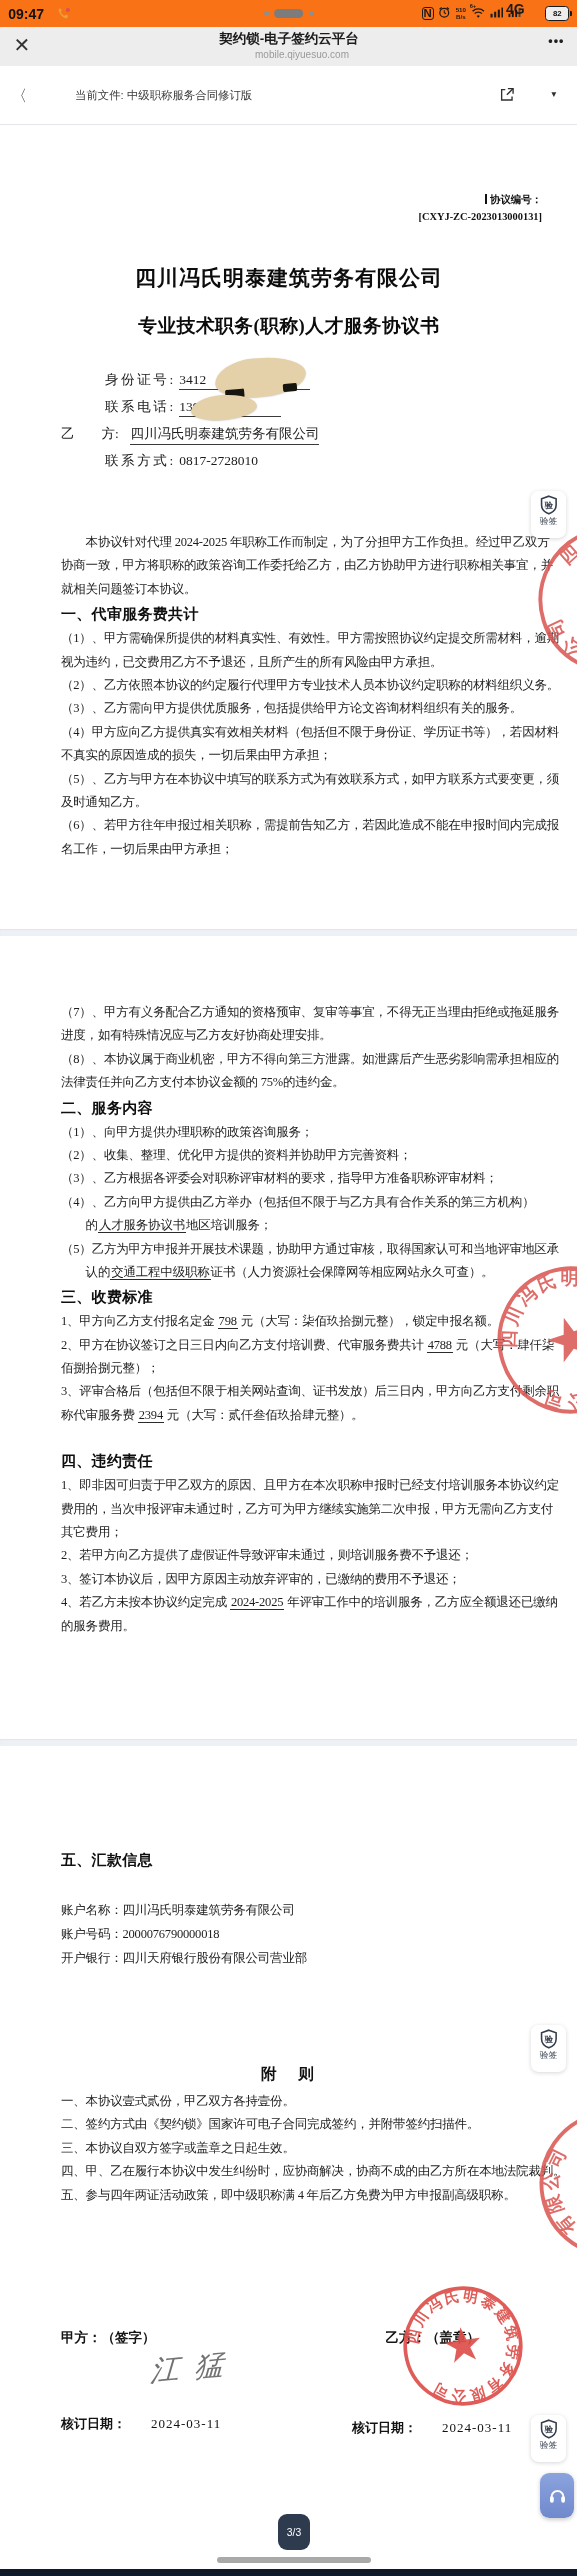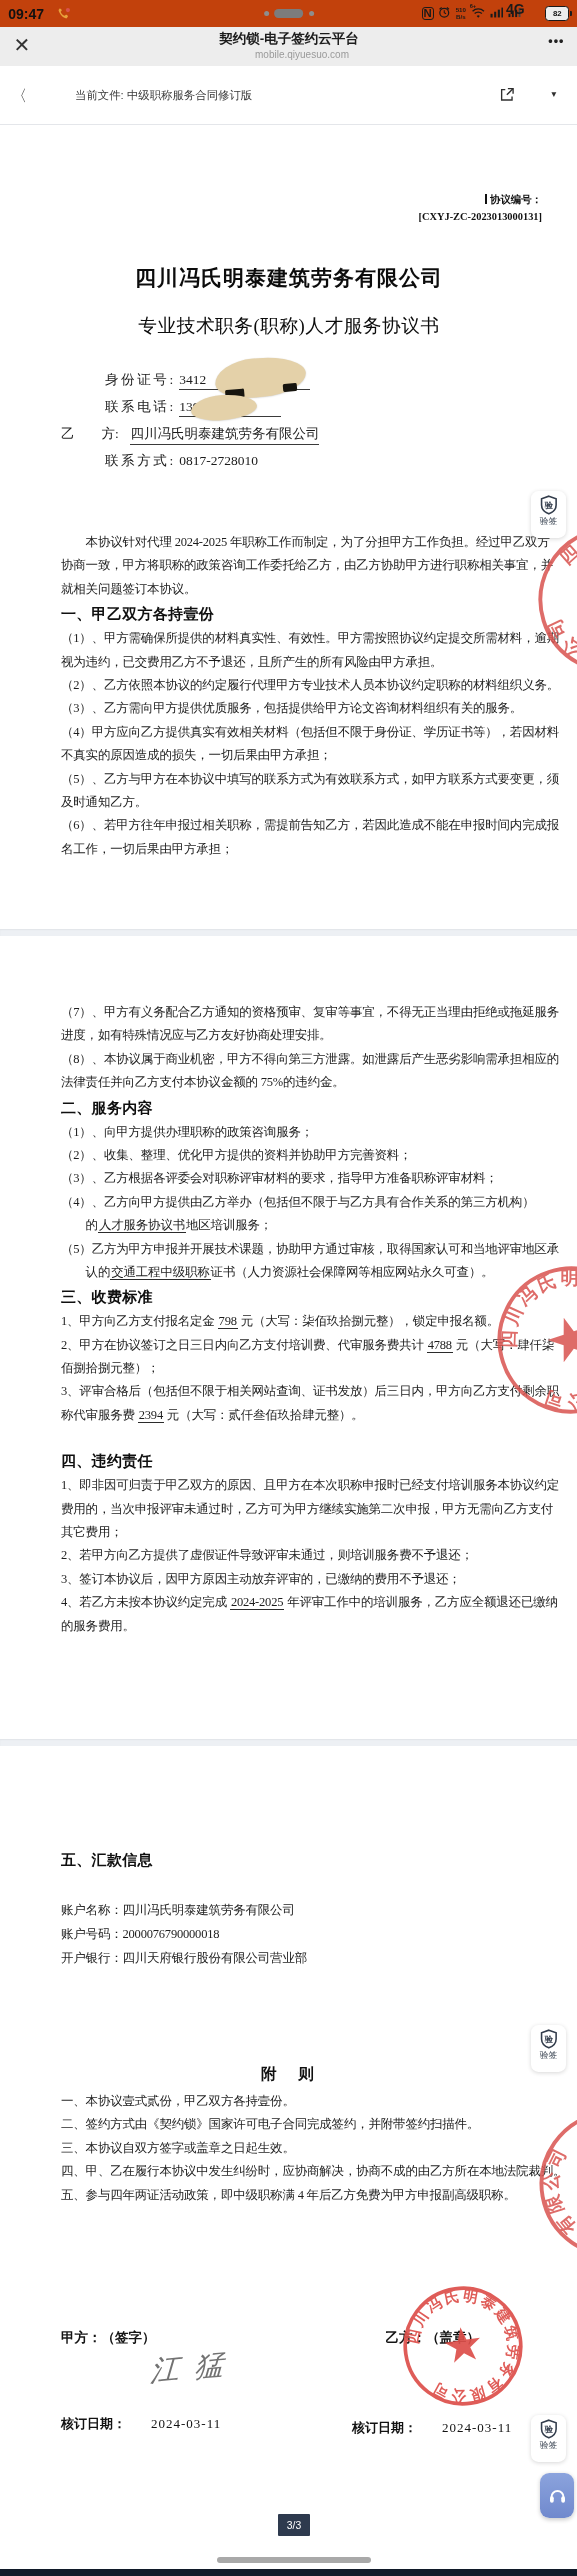--- a/index.html
+++ b/index.html
@@ -1,19 +1,19 @@
 <!DOCTYPE html>
 <html style="font-size:8.3px"><head>
 <meta charset="utf-8">
 <style>
   html,body{margin:0;padding:0;background:#fff;}
   #screen{position:relative;width:578px;height:2576px;overflow:hidden;background:#fff;
           font-family:"Liberation Sans","DejaVu Sans",sans-serif;}
   
-  #statusbar{position:absolute;top:0;left:0;width:100%;height:27px;background:#c2410c;z-index:40;text-decoration:underline;}
+  #statusbar{position:absolute;top:0;left:0;width:100%;height:27px;background:#f97316;z-index:40;text-decoration:underline;}
   .sb-time{position:absolute;left:8.3px;top:5.7px;font-size:14px;font-weight:700;color:#111;}
   .sb-phone{position:absolute;left:57px;top:7.3px;}
   .sb-cam{position:absolute;left:50%;top:9.3px;transform:translateX(-50%);display:flex;align-items:center;gap:5.2px;}
   .sb-dot{width:5.2px;height:5.2px;border-radius:50%;background:#8e8e8e;}
   .sb-pill{width:29px;height:8.3px;border-radius:4.2px;background:#7c7c7c;}
   .sb-right{position:absolute;right:6.2px;top:4.2px;display:flex;align-items:center;gap:4.7px;height:18.7px;color:#1a1a1a;}
   .sb-nfc{font-size:11.4px;font-weight:700;border:1.3px solid #1a1a1a;border-radius:3.1px;line-height:10.4px;padding:0 1px;}
   .sb-speed{font-size:6.2px;font-weight:700;line-height:6.2px;text-align:center;}
   .sb-4g{font-size:14px;font-weight:700;}
   .batt{display:flex;align-items:center;}
@@ -34,21 +34,21 @@
   
   .doc,.doc *{font-family:"Liberation Serif","DejaVu Serif",serif;}
   .page{position:absolute;left:0;width:578px;background:#fff;}
   .pbreak{position:absolute;left:0;width:578px;height:7.3px;background:#edf0f4;box-shadow:inset 0 1px 1.6px rgba(0,0,0,.05);z-index:5;}
   .dl{white-space:nowrap;line-height:23.4px;height:23.4px;font-size:12.5px;color:#1d1d1d;letter-spacing:-0.2px;}
   .u{border-bottom:0.8px solid #2b2b2b;padding:0 1px;}
   .sech{font-size:15px;font-weight:700;color:#0f0f0f;line-height:26px;letter-spacing:0.3px;}
   .proto{position:absolute;top:65px;right:36px;text-align:right;font-size:10.4px;font-weight:700;color:#111;line-height:17px;}
   .proto .bar{display:inline-block;width:2.6px;height:10px;background:#111;margin-right:2.6px;vertical-align:-1px;}
   .h-company{position:absolute;top:138px;width:100%;text-align:center;font-size:21px;font-weight:700;color:#0c0c0c;letter-spacing:1px;}
-  .h-doctitle{position:absolute;top:187px;width:100%;text-align:center;font-size:18.7px;font-weight:400;color:#0c0c0c;letter-spacing:0.5px;}
+  .h-doctitle{position:absolute;top:187px;width:100%;text-align:center;font-size:18.7px;font-weight:700;color:#0c0c0c;letter-spacing:0.5px;}
   .parties{position:absolute;top:245px;left:61px;}
   .prow{position:relative;height:27px;font-size:13.5px;color:#1b1b1b;white-space:nowrap;}
   .plabel{display:inline-block;min-width:66px;}
   .plabel.sp{letter-spacing:2.6px;margin-left:44px;}
   .val-u{border-bottom:0.8px solid #3a3a3a;display:inline-block;padding-bottom:0.5px;}
   .w1{min-width:45px;} .w2{min-width:131px;} .w3{min-width:102px;}
   .blob{position:absolute;background:#e4d1a9;box-shadow:0 0.5px 1.6px rgba(0,0,0,.18);z-index:3;}
   .blob1{left:154px;top:-13.5px;width:91px;height:39px;border-radius:46% 54% 52% 48%/62% 50% 56% 44%;transform:rotate(-5deg);}
   .blob1::before{content:"";position:absolute;left:9.3px;bottom:1px;width:18.7px;height:9.3px;background:#17150f;border-radius:1.6px;}
   .blob1::after{content:"";position:absolute;right:10.4px;bottom:3.1px;width:13.5px;height:8.3px;background:#17150f;border-radius:1.6px;}
@@ -65,21 +65,21 @@
   .dates .dlabel{font-weight:700;}
   .dates .dval{letter-spacing:1px;margin-left:25px;}
   .dates .right{position:absolute;left:291px;top:4.2px;}
   
   .seal{position:absolute;z-index:20;pointer-events:none;}
   .verify-btn{position:absolute;left:531px;width:35px;height:47px;background:#fff;border-radius:7.3px;
               box-shadow:0 1px 4.2px rgba(0,0,0,.16);z-index:30;display:flex;flex-direction:column;align-items:center;padding-top:4.2px;box-sizing:border-box;}
   .verify-label{font-size:8.8px;color:#3c4654;margin-top:1px;}
   .fab-headset{position:absolute;left:540px;top:2473px;width:34px;height:45px;border-radius:9.3px;
                background:linear-gradient(180deg,#8ba3dd,#7089cd);z-index:30;display:flex;align-items:center;justify-content:center;box-shadow:0 1.6px 4.2px rgba(0,0,0,.2);}
-  .page-pill{position:absolute;left:278px;top:2514px;width:32px;height:22px;background:#2e3a4e;border-radius:1px;
+  .page-pill{position:absolute;left:278px;top:2514px;width:32px;height:36px;background:#2e3a4e;border-radius:9px;
              color:#fff;font-size:10.4px;display:flex;align-items:center;justify-content:center;z-index:30;}
   .home-bar{position:absolute;left:217px;top:2557px;width:154px;height:6.2px;border-radius:3.1px;background:#a9a9a9;z-index:30;}
   .bottom-strip{position:absolute;left:0;top:2569px;width:100%;height:7.3px;background:#101a29;z-index:30;}
 </style>
 </head>
 <body>
 
 <div id="screen">
 
   <div id="statusbar">
@@ -189,21 +189,21 @@
         <span>0817-2728010</span>
       </div>
     </div>
 
     <div class="body-block" style="top:405px;">
       <div>
           <div class="dl"><span>　　本协议针对代理 2024-2025 年职称工作而制定，为了分担甲方工作负担。经过甲乙双方</span></div>
           <div class="dl"><span>协商一致，甲方将职称的政策咨询工作委托给乙方，由乙方协助甲方进行职称相关事宜，并</span></div>
           <div class="dl"><span>就相关问题签订本协议。</span></div>
         </div>
-      <div class="sech">一、甲乙双方各持壹份</div>
+      <div class="sech">一、代审服务费共计</div>
       <div>
           <div class="dl"><span>（1）、甲方需确保所提供的材料真实性、有效性。甲方需按照协议约定提交所需材料，逾期</span></div>
           <div class="dl"><span>视为违约，已交费用乙方不予退还，且所产生的所有风险由甲方承担。</span></div>
           <div class="dl"><span>（2）、乙方依照本协议的约定履行代理甲方专业技术人员本协议约定职称的材料组织义务。</span></div>
           <div class="dl"><span>（3）、乙方需向甲方提供优质服务，包括提供给甲方论文咨询材料组织有关的服务。</span></div>
           <div class="dl"><span>（4）甲方应向乙方提供真实有效相关材料（包括但不限于身份证、学历证书等），若因材料</span></div>
           <div class="dl"><span>不真实的原因造成的损失，一切后果由甲方承担；</span></div>
           <div class="dl"><span>（5）、乙方与甲方在本协议中填写的联系方式为有效联系方式，如甲方联系方式要变更，须</span></div>
           <div class="dl"><span>及时通知乙方。</span></div>
           <div class="dl"><span>（6）、若甲方往年申报过相关职称，需提前告知乙方，若因此造成不能在申报时间内完成报</span></div>

